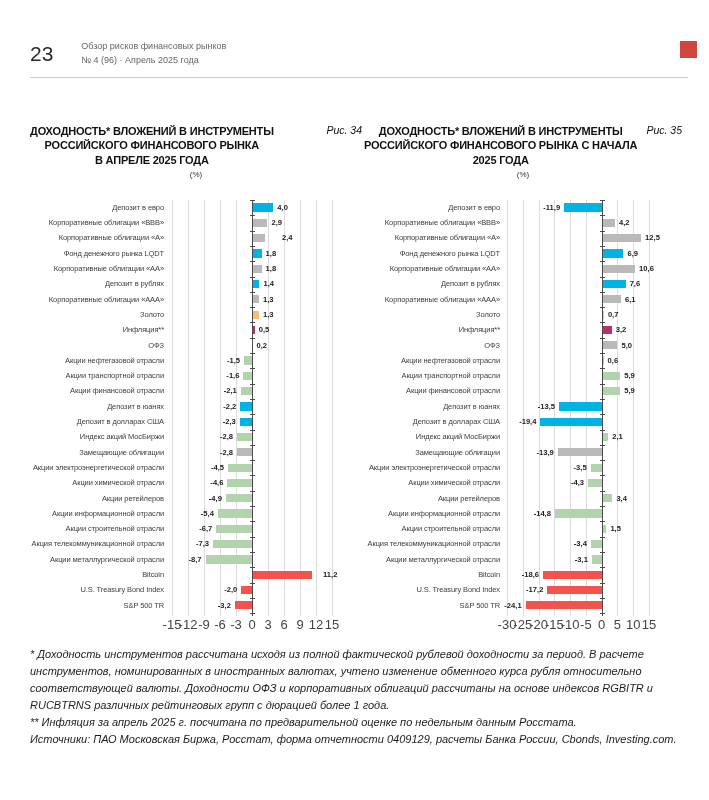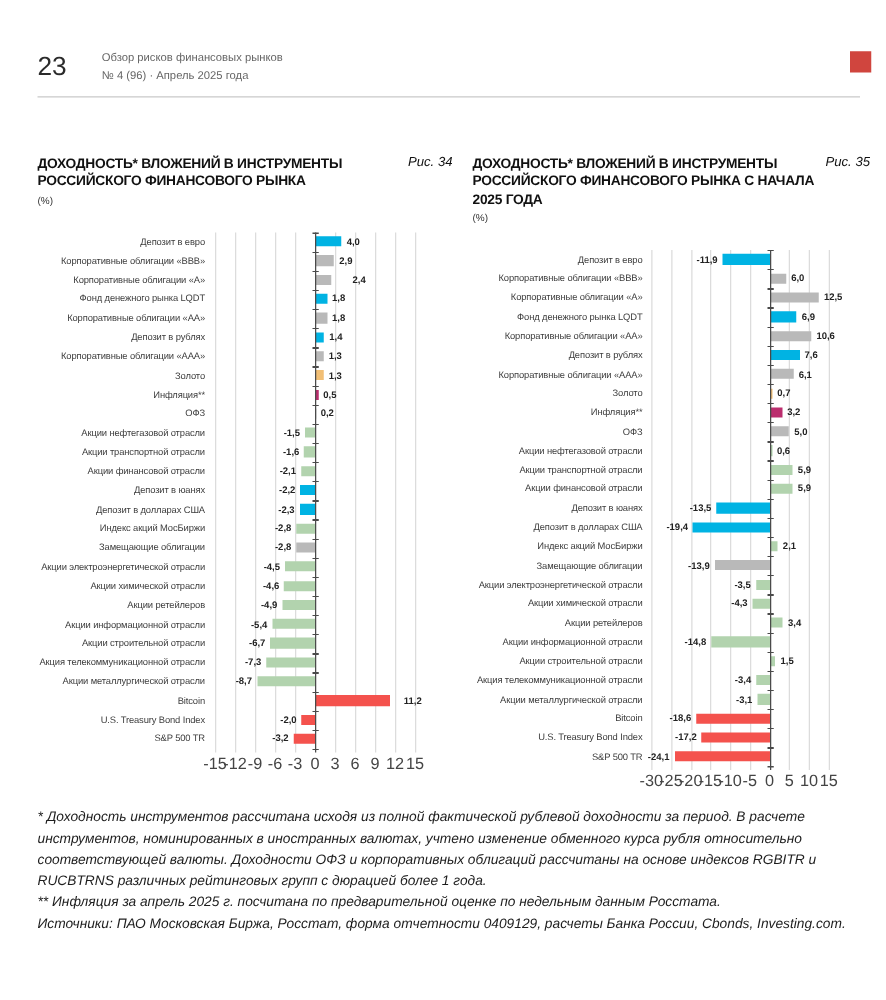--- a/index.html
+++ b/index.html
@@ -7,21 +7,21 @@
     width:709px;height:800px;background:#ffffff;overflow:hidden;
     font-family:"Liberation Sans", sans-serif;color:#1a1a1a;
     -webkit-font-smoothing:antialiased;
   }
   
   .header{position:relative;margin:40px 21px 0 30px;padding-bottom:10px;border-bottom:1px solid #c9c9c9;display:flex;align-items:flex-start;}
   .page-num{font-size:21px;color:#2b2b2b;line-height:1;margin-top:3px;}
   .header-lines{margin-left:28px;font-size:9px;color:#666;line-height:1.5;}
   .brand-square{position:absolute;top:1px;right:-9px;width:17px;height:17px;background:#d0453e;}
   
-  .charts{display:flex;margin:46px 0 0 30px;gap:16px;}
+  .charts{display:flex;margin:46px 0 0 30px;gap:2px;text-align:center;}
   .chart{position:relative;}
   .chart-head{display:flex;justify-content:space-between;align-items:flex-start;}
   .chart-title{font-weight:bold;font-size:11px;line-height:1.3;letter-spacing:-0.2px;color:#111;}
   .fig-label{font-style:italic;font-size:10.5px;color:#111;white-space:nowrap;margin-left:8px;}
   .chart-unit{font-size:8px;color:#333;margin-top:3px;}
   .chart-area{position:relative;margin-top:21px;}
   .grid-layer{position:absolute;top:0;left:0;right:0;height:413.1px;pointer-events:none;}
   .gridline{position:absolute;top:0;height:416px;width:1px;background:#dcdcdc;}
   .zero-layer{position:absolute;top:0;left:0;right:0;height:413.1px;pointer-events:none;}
   .zero-line{position:absolute;top:0;height:416px;width:1px;background:#4a4a4a;}
@@ -50,20 +50,21 @@
   <div class="brand-square" style="background: rgb(208, 69, 62);"></div>
 </div>
 
 <div class="charts">
 
   <div class="chart" style="width:332px;">
     <div class="chart-head">
       <div class="chart-title">
         <div>ДОХОДНОСТЬ* ВЛОЖЕНИЙ В ИНСТРУМЕНТЫ</div>
         <div>РОССИЙСКОГО ФИНАНСОВОГО РЫНКА</div>
+        <div>В АПРЕЛЕ 2025 ГОДА</div>
       </div>
       <div class="fig-label">Рис. 34</div>
     </div>
     <div class="chart-unit">(%)</div>
     <div class="chart-area">
       <div class="grid-layer">
           <div class="gridline" style="left: 142px; background: rgb(220, 220, 220);"></div>
           <div class="gridline" style="left: 158px; background: rgb(220, 220, 220);"></div>
           <div class="gridline" style="left: 174px; background: rgb(220, 220, 220);"></div>
           <div class="gridline" style="left: 190px; background: rgb(220, 220, 220);"></div>
@@ -255,21 +256,21 @@
         </div>
       <div class="chart-rows">
           <div class="crow">
             <span class="rlabel" style="right: calc(100% - 136px);">Депозит в евро</span>
             <div class="bar" style="left: 200.116px; width: 37.5511px; background: rgb(0, 179, 227);"></div>
             <span class="vlabel" style="left: 196.116px; transform: translateX(-100%);">-11,9</span>
           </div>
           <div class="crow">
             <span class="rlabel" style="right: calc(100% - 136px);">Корпоративные облигации «ВВВ»</span>
             <div class="bar" style="left: 237.667px; width: 13.2533px; background: rgb(185, 185, 185);"></div>
-            <span class="vlabel" style="left: 254.92px;">6,0</span>
+            <span class="vlabel" style="left: 254.92px;">4,2</span>
           </div>
           <div class="crow">
             <span class="rlabel" style="right: calc(100% - 136px);">Корпоративные облигации «А»</span>
             <div class="bar" style="left: 237.667px; width: 39.4444px; background: rgb(185, 185, 185);"></div>
             <span class="vlabel" style="left: 281.111px;">12,5</span>
           </div>
           <div class="crow">
             <span class="rlabel" style="right: calc(100% - 136px);">Фонд денежного рынка LQDT</span>
             <div class="bar" style="left: 237.667px; width: 21.7733px; background: rgb(0, 179, 227);"></div>
             <span class="vlabel" style="left: 263.44px;">6,9</span>

